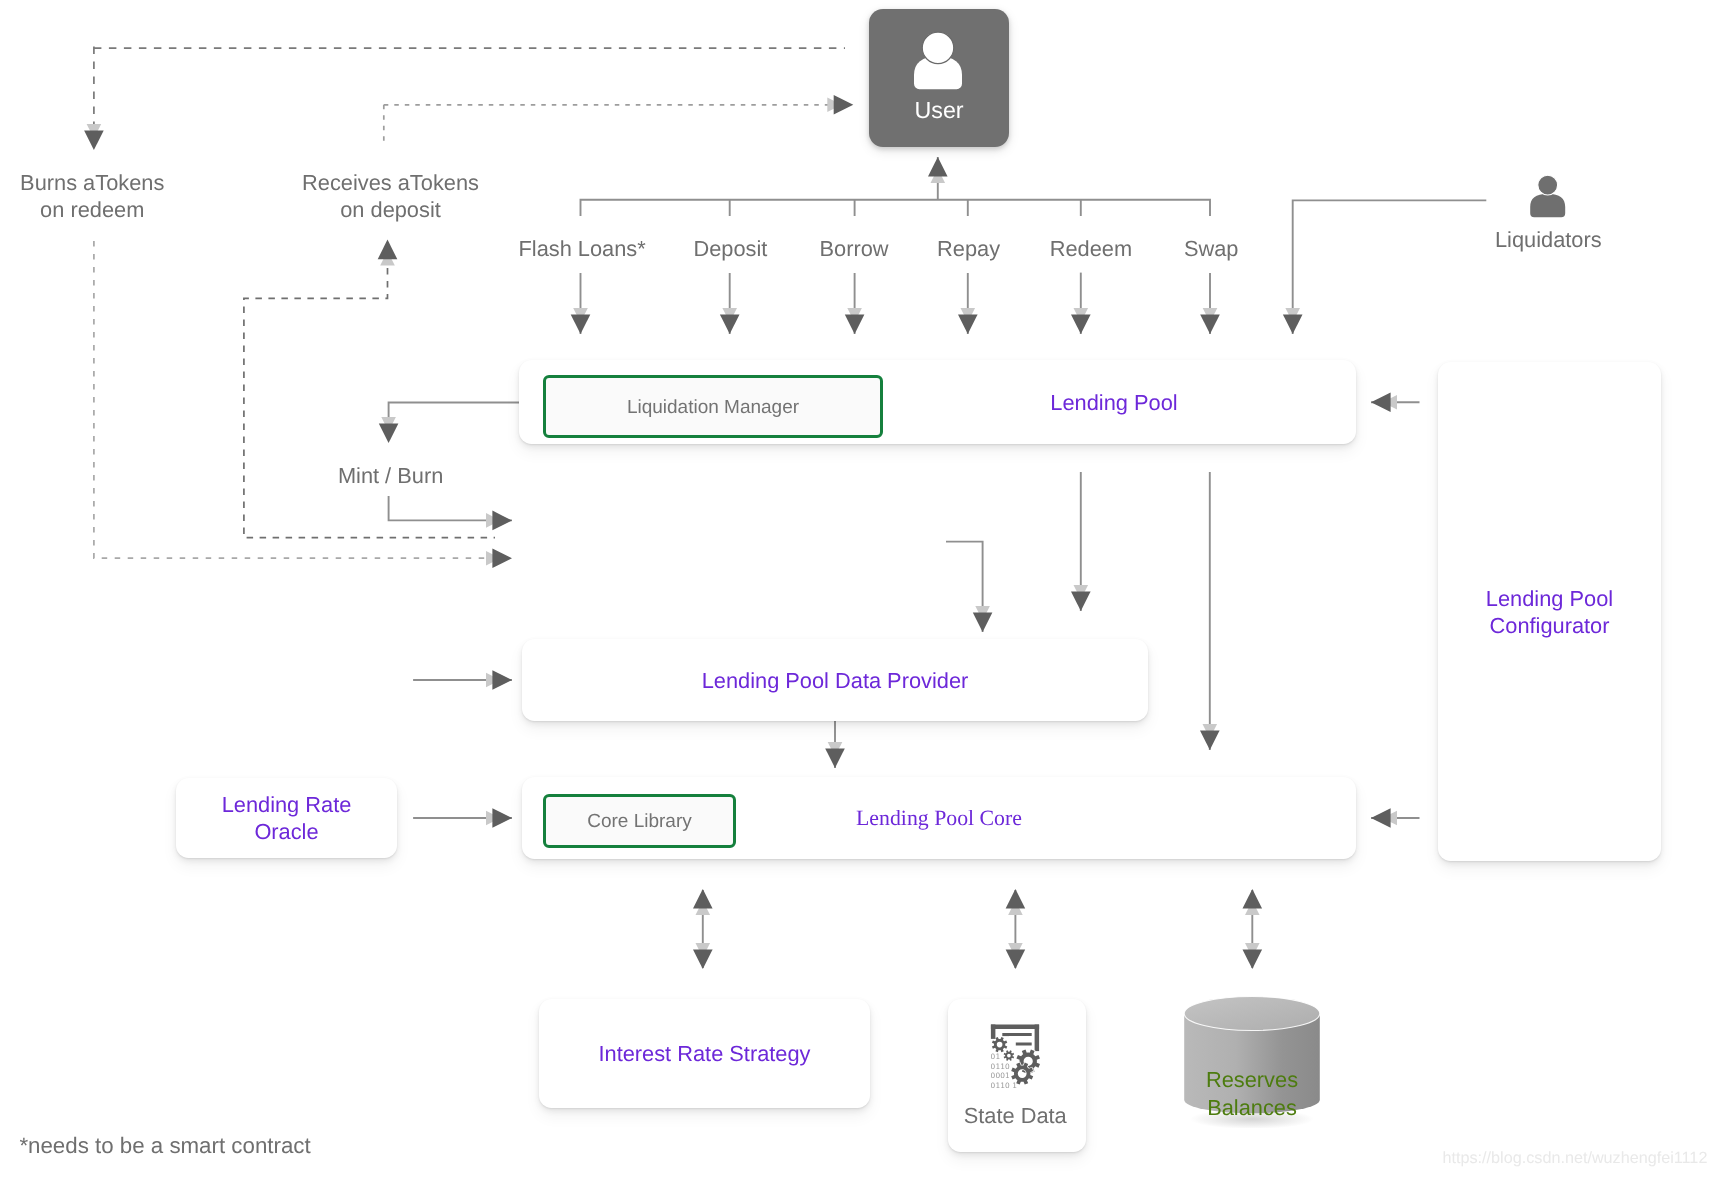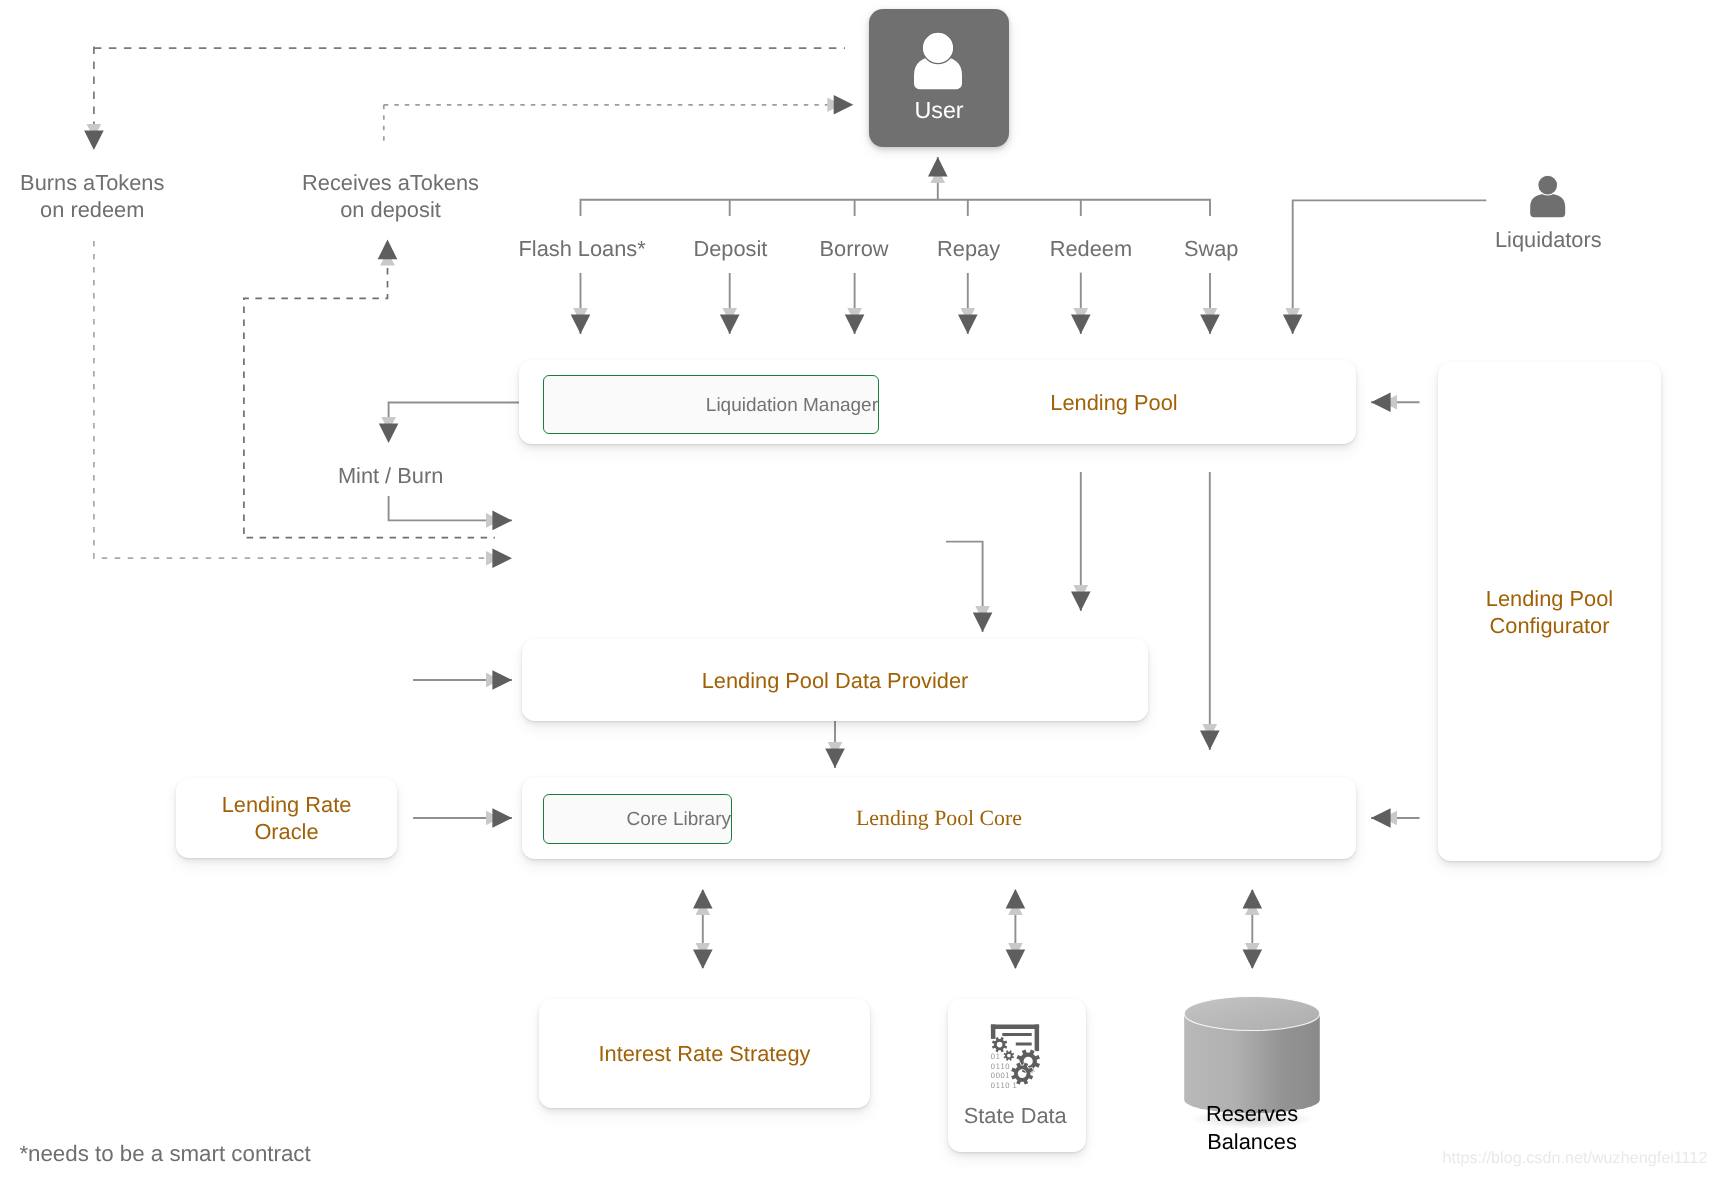--- a/index.html
+++ b/index.html
@@ -3,32 +3,32 @@
 <meta charset="utf-8">
 <title>Aave Protocol Architecture Diagram</title>
 <style>
   html,body{margin:0;padding:0;background:#fff;}
   body{width:1714px;height:1178px;font-family:"Liberation Sans",sans-serif;overflow:hidden;
         -webkit-font-smoothing:antialiased;text-rendering:geometricPrecision;}
   #stage{position:relative;width:1714px;height:1178px;background:#fff;will-change:transform;}
   svg.wires{position:absolute;left:0;top:0;width:1714px;height:1178px;}
   .box{position:absolute;background:#fff;border-radius:12.5px;
        box-shadow:0 1px 2px rgba(0,0,0,0.085),0 3px 6px rgba(0,0,0,0.075),0 8px 16px rgba(0,0,0,0.055);
-       color:#a16207;font-size:21.8px;text-align:center;line-height:1.255;}
+       color:#6d28d9;font-size:21.8px;text-align:center;line-height:1.255;}
   .box > span{position:absolute;left:0;right:0;top:50%;transform:translateY(-50%) translateY(0.8px);white-space:pre;}
-  .inner{position:absolute;background:#fafafa;border:1px solid #15803d;border-radius:6px;
-         color:#737373;font-size:19px;text-align:right;}
+  .inner{position:absolute;background:#fafafa;border:3px solid #15803d;border-radius:6px;
+         color:#737373;font-size:19px;text-align:center;}
   .inner > span{position:absolute;left:0;right:0;top:50%;transform:translateY(-46%);}
   .lbl{position:absolute;color:#6f6f6f;font-size:21.8px;text-align:center;line-height:1.27;white-space:pre;}
   .userbox{position:absolute;background:#707070;border-radius:14px;
            box-shadow:0 2px 5px rgba(0,0,0,0.16),0 4px 12px rgba(0,0,0,0.10);}
   .usertext{position:absolute;left:0;right:0;color:#fff;font-size:23.3px;text-align:center;}
   .cyl{position:absolute;}
   .cap{position:absolute;left:0;right:0;color:#6f6f6f;font-size:21.8px;text-align:center;}
-  .foot{position:absolute;color:#6f6f6f;font-size:22.3px;white-space:pre;margin-top:8px;}
+  .foot{position:absolute;color:#6f6f6f;font-size:22.3px;white-space:pre;}
   .wm{position:absolute;color:#e9e9e9;font-size:16.2px;white-space:pre;}
 </style>
 </head>
 <body>
 
 <div id="stage">
 
 <svg class="wires" viewBox="0 0 1714 1178">
   <defs>
     <g id="ahD">
@@ -254,19 +254,19 @@
     <radialGradient id="cylShadow" cx="0.5" cy="0.5" r="0.5">
       <stop offset="0" stop-color="#b0b0b0" stop-opacity="0.55"></stop>
       <stop offset="1" stop-color="#b0b0b0" stop-opacity="0"></stop>
     </radialGradient>
   </defs>
   <ellipse cx="76" cy="131" rx="62" ry="10" fill="url(#cylShadow)"></ellipse>
   <path d="M8.2,25.5 L8.2,111.8 A67.8,13.5 0 0 0 143.8,111.8 L143.8,25.5 Z" fill="url(#cylBody)"></path>
   <ellipse cx="76" cy="25.5" rx="67.8" ry="17" fill="url(#cylTop)"></ellipse>
   <ellipse cx="76" cy="25.5" rx="67.8" ry="17" fill="none" stroke="#ffffff" stroke-width="1.2" opacity="0.9"></ellipse>
 </svg>
-<div class="cap" style="left:1176px;top:1100px;width:152px;color:#000000;line-height:1.28;white-space:pre;">Reserves
+<div class="cap" style="left:1176px;top:1066px;width:152px;color:#4d7c0f;line-height:1.28;white-space:pre;">Reserves
 Balances</div>
 
 <div class="foot" style="left:19.4px;top:1133px;">*needs to be a smart contract</div>
 <div class="wm" style="left:1442.5px;top:1148.5px;">https://blog.csdn.net/wuzhengfei1112</div>
 
 </div>
 
 </body></html>

